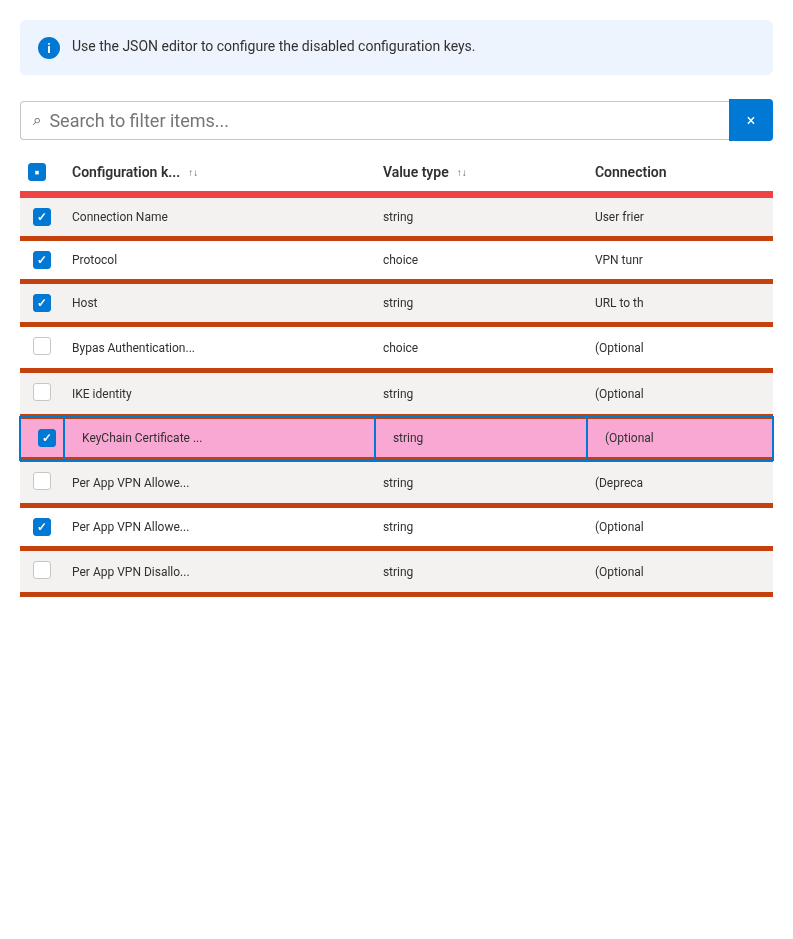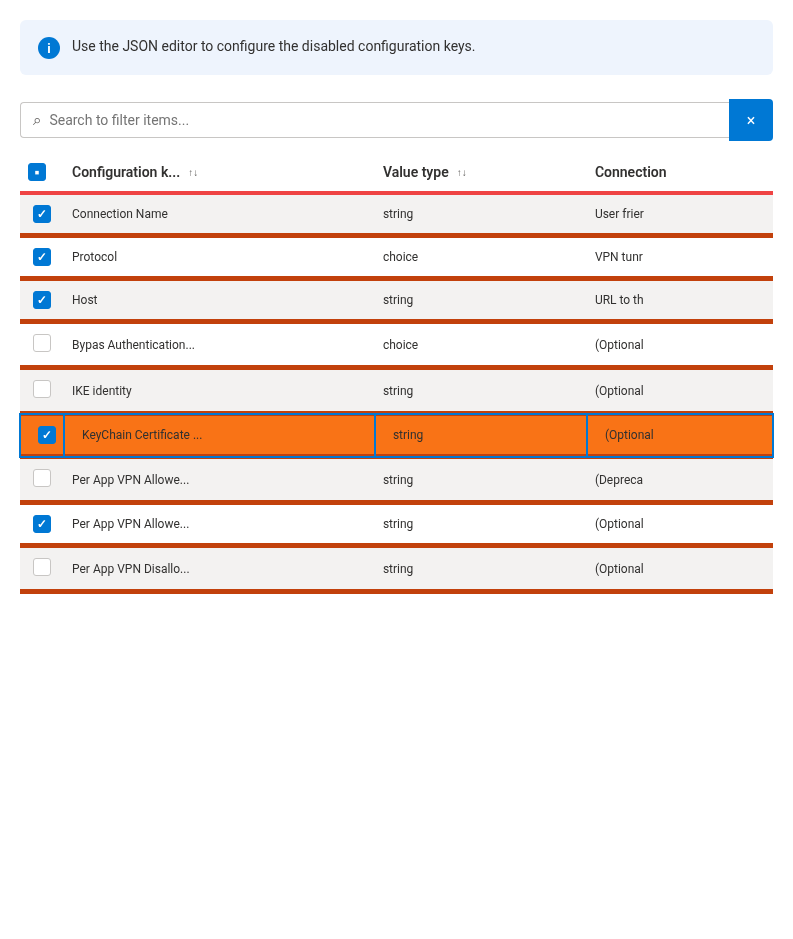--- a/index.html
+++ b/index.html
@@ -72,21 +72,21 @@
     }
 
     .search-icon-unicode {
       color: #605e5c;
       font-size: 15px;
     }
 
     .search-input {
       border: none;
       outline: none;
-      font-size: 14px;
+      font-size: 18px;
       color: #605e5c;
       width: 100%;
       background: transparent;
     }
 
     .search-clear-btn {
       background: #0078d4;
       border: none;
       border-radius: 0 4px 4px 0;
       width: 44px;
@@ -104,21 +104,21 @@
       border-collapse: collapse;
     }
 
     .table th {
       background: #fff;
       text-align: left;
       padding: 10px 8px;
       font-size: 14px;
       font-weight: 600;
       color: #323130;
-      border-bottom: 4px solid #ef4444;
+      border-bottom: 7px solid #ef4444;
       white-space: nowrap;
       overflow: hidden;
     }
 
     .table td {
       padding: 10px 8px;
       font-size: 12px;
       color: #323130;
       border-bottom: 5px solid #c2410c;
       white-space: nowrap;
@@ -127,21 +127,21 @@
 
     .table tr:nth-child(odd) td {
       background: #f3f2f1;
     }
 
     .table tr:nth-child(even) td {
       background: #fff;
     }
 
     .table tr.selected td {
-      background: #f97316;
+      background: #f9a8d4;
       outline: 2px solid #0078d4;
       outline-offset: -1px;
       padding-left: 18px;
     }
 
     .checkbox-cell {
       width: 44px;
       text-align: center;
     }
 

